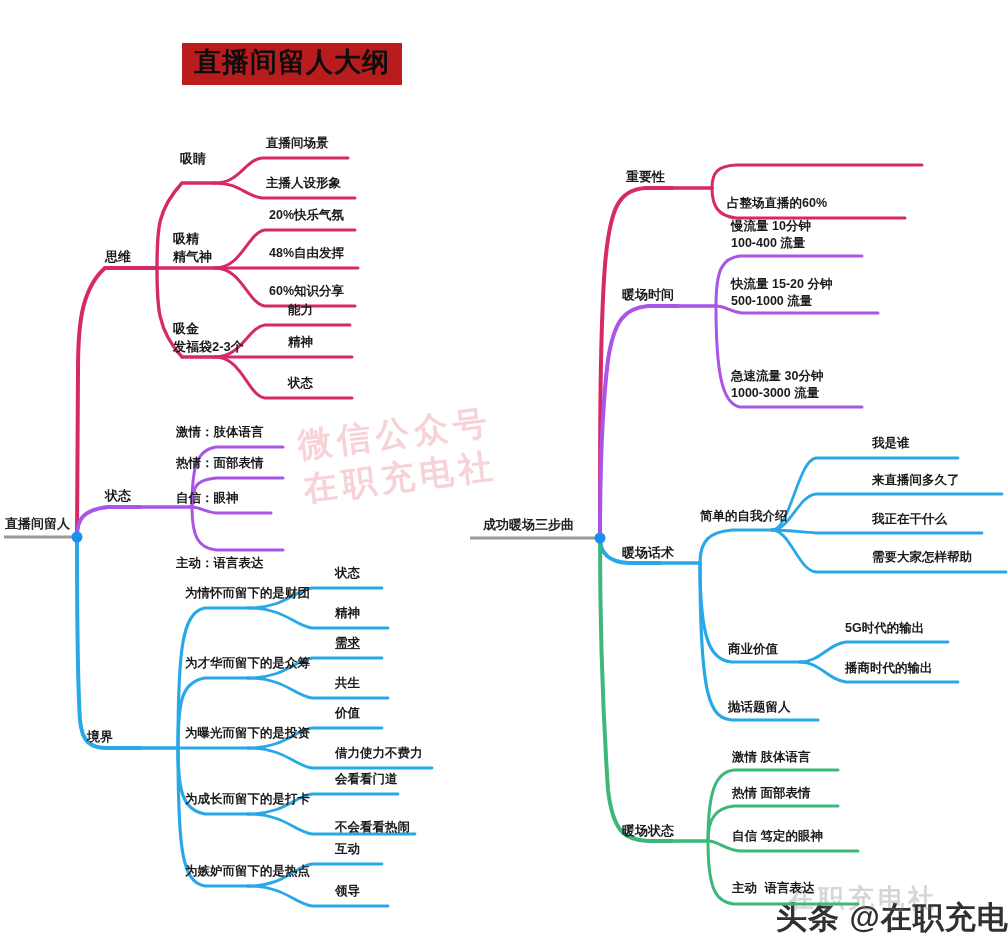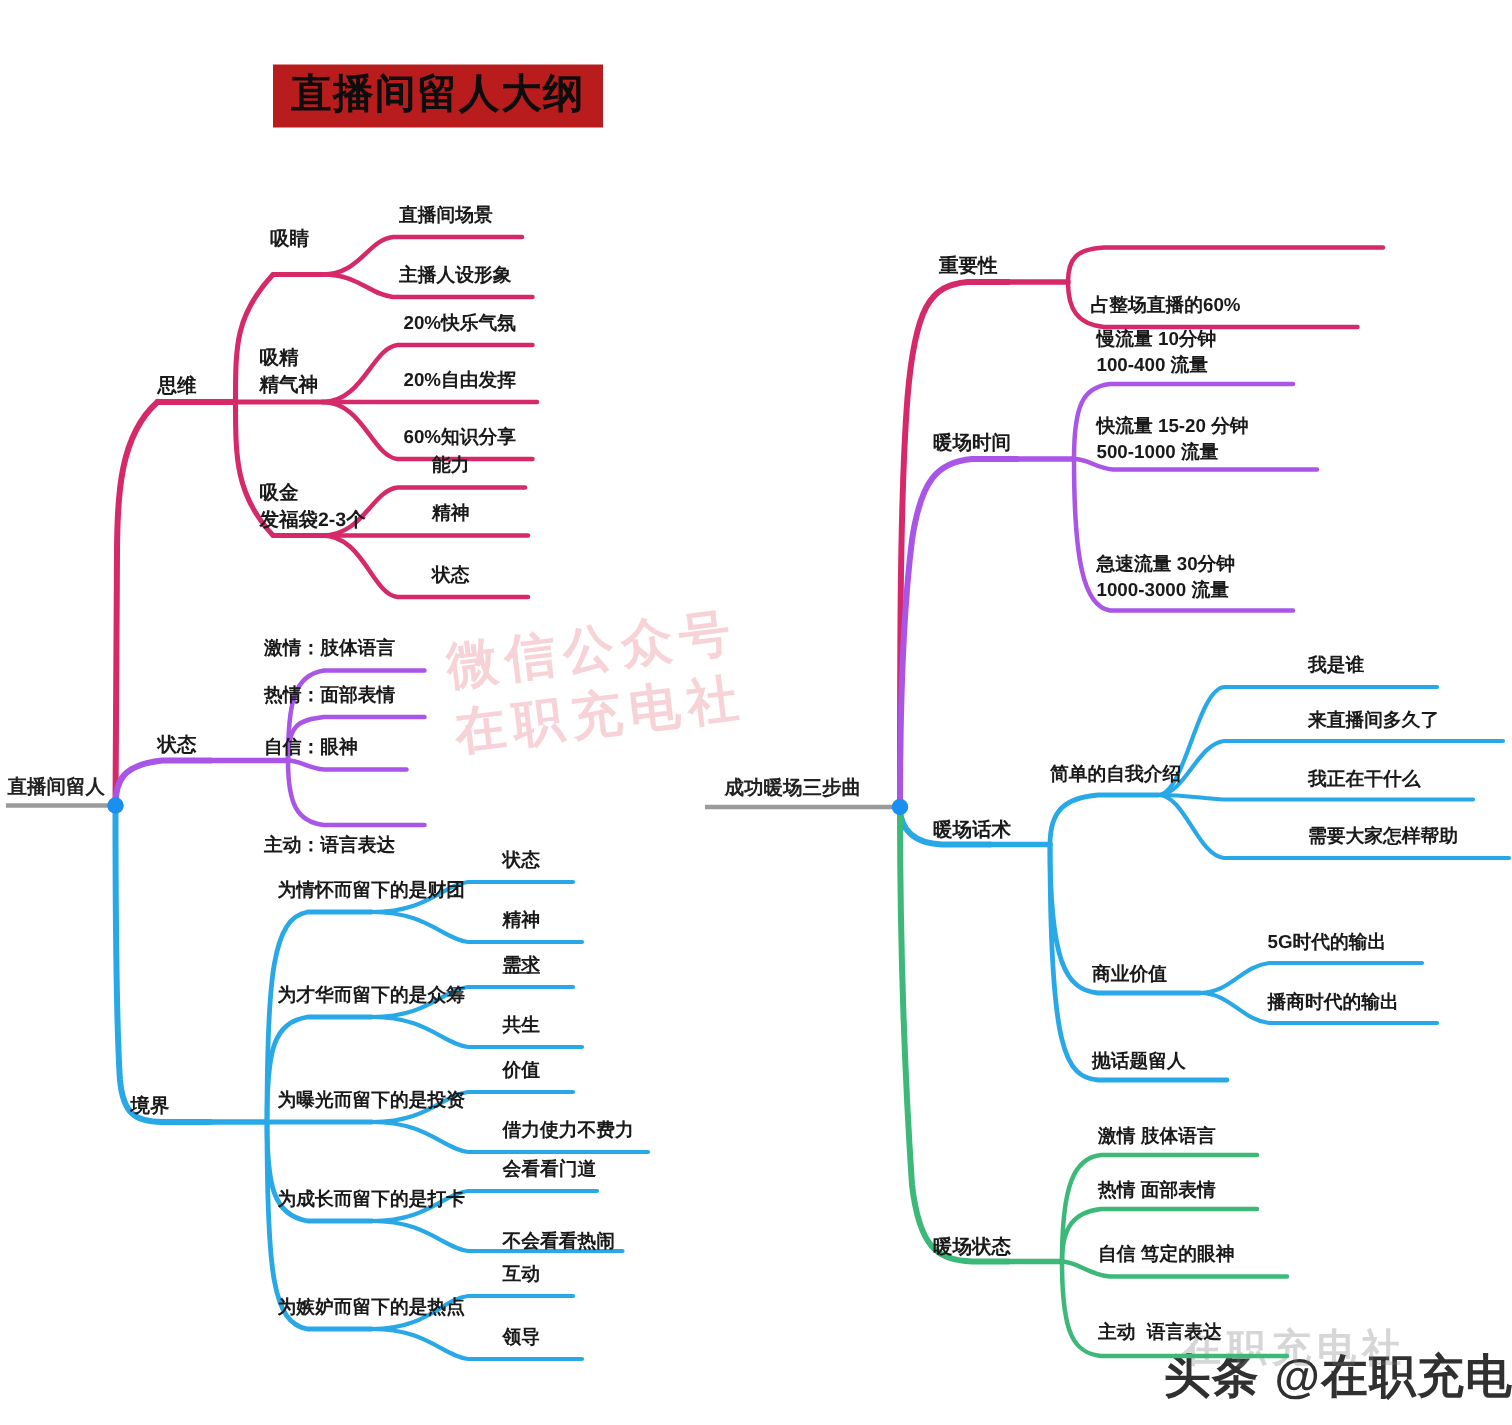--- a/index.html
+++ b/index.html
@@ -210,21 +210,21 @@
   <div class="node" style="left:180px; top:168px;">吸睛</div>
   <div class="node two-line" style="left:173px; top:265px;">吸精
 精气神</div>
   <div class="node two-line" style="left:173px; top:355px;">吸金
 发福袋2-3个</div>
 
   <div class="node sm" style="left:266px; top:152px;">直播间场景</div>
   <div class="node sm" style="left:266px; top:192px;">主播人设形象</div>
 
   <div class="node sm" style="left:269px; top:224px;">20%快乐气氛</div>
-  <div class="node sm" style="left:269px; top:262px;">20%自由发挥</div>
+  <div class="node sm" style="left:269px; top:262px;">48%自由发挥</div>
   <div class="node sm" style="left:269px; top:300px;">60%知识分享</div>
 
   <div class="node sm" style="left:288px; top:319px;">能力</div>
   <div class="node sm" style="left:288px; top:351px;">精神</div>
   <div class="node sm" style="left:288px; top:392px;">状态</div>
 
   <div class="node" style="left:105px; top:505px;">状态</div>
   <div class="node sm" style="left:176px; top:441px;">激情：肢体语言</div>
   <div class="node sm" style="left:176px; top:472px;">热情：面部表情</div>
   <div class="node sm" style="left:176px; top:507px;">自信：眼神</div>

